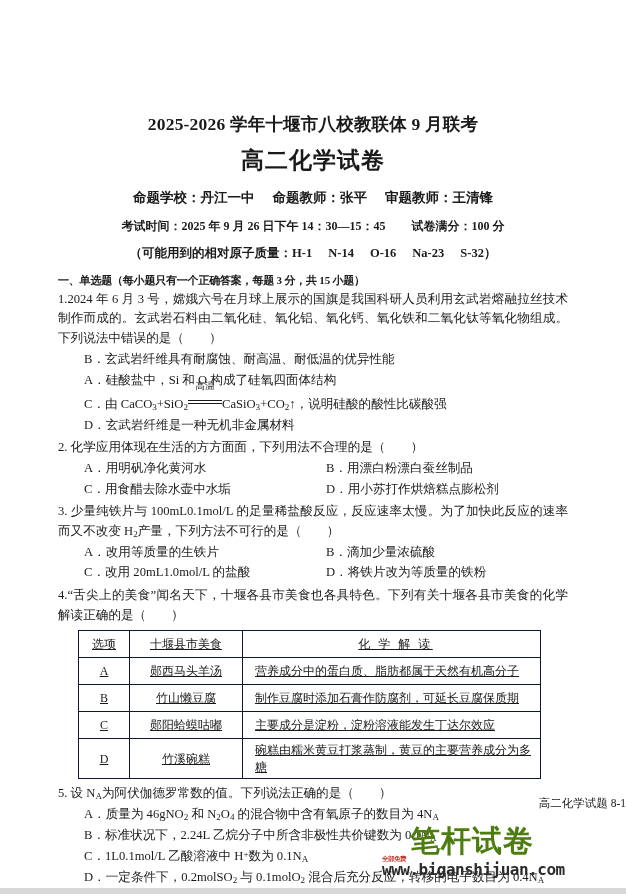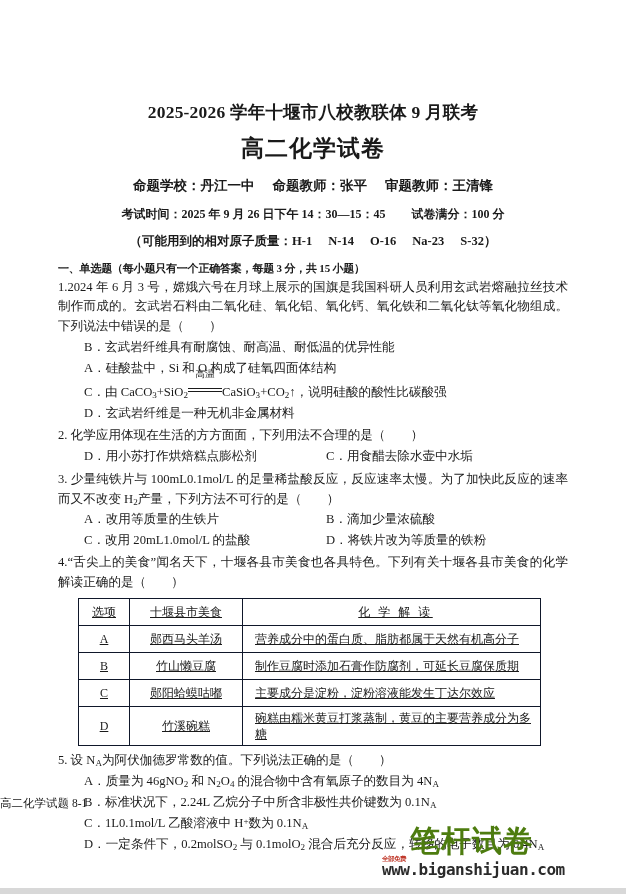--- a/index.html
+++ b/index.html
@@ -14,21 +14,21 @@
     font-family: "Liberation Serif", "DejaVu Serif", serif;
     color: #1a1a1a;
     overflow: hidden;
   }
   .page {
     position: absolute;
     left: 0; top: 0;
     width: 626px;
     height: 894px;
     box-sizing: border-box;
-    padding: 4px 58px;
+    padding: 16px 58px;
     border-radius: 12px;
   }
 
   
   .doc-title-1 {
     text-align: center;
     font-size: 17.5px;
     font-weight: bold;
     letter-spacing: 0.2px;
     margin-top: 98px;
@@ -147,21 +147,21 @@
   table.foodtable thead td { font-weight: normal; }
   table.foodtable thead .c-desc { text-align: center; letter-spacing: 2.5px; }
   table.foodtable .optletter { font-family: "Liberation Serif", serif; }
 
   
   .footer {
     position: absolute;
     left: 0;
     top: 796px;
     width: 626px;
-    text-align: left;
+    text-align: right;
     font-size: 11.5px;
   }
 
   
   .watermark {
     position: absolute;
     right: 14px;
     top: 826px;
     width: 230px;
     height: 62px;
@@ -236,22 +236,26 @@
       <div class="opt-single">A．<span>硅酸盐中，Si 和 O 构成了硅氧四面体结构</span></div>
       <div class="opt-single" style="margin-top:4px;">C．<span>由 CaCO</span><sub>3</sub><span>+SiO</span><sub>2</sub><span class="rxn"><span class="cond">高温</span><span class="bar"></span></span><span>CaSiO</span><sub>3</sub><span>+CO</span><sub>2</sub><span>↑，说明硅酸的酸性比碳酸强</span></div>
       <div class="opt-single">D．<span>玄武岩纤维是一种无机非金属材料</span></div>
     </div>
   </div>
 
   <div class="q" style="margin-top:3px;">
     <div class="q-stem"><span>2.</span> <span>化学应用体现在生活的方方面面，下列用法不合理的是（　　）</span></div>
     <div class="opts-indent">
       <div class="opt-row">
+        <span class="col">A．用明矾净化黄河水</span>
+        <span class="col">B．用漂白粉漂白蚕丝制品</span>
+      </div>
+      <div class="opt-row">
+        <span class="col">C．用食醋去除水壶中水垢</span>
         <span class="col">D．用小苏打作烘焙糕点膨松剂</span>
-        <span class="col">C．用食醋去除水壶中水垢</span>
       </div>
     </div>
   </div>
 
   <div class="q" style="margin-top:3px;">
     <div class="q-stem"><span>3.</span> <span>少量纯铁片与 100mL0.1mol/L 的足量稀盐酸反应，反应速率太慢。为了加快此反应的速率而又不改变 H</span><sub>2</sub><span>产量，下列方法不可行的是（　　）</span></div>
     <div class="opts-indent">
       <div class="opt-row">
         <span class="col">A．改用等质量的生铁片</span>
         <span class="col">B．滴加少量浓硫酸</span>

